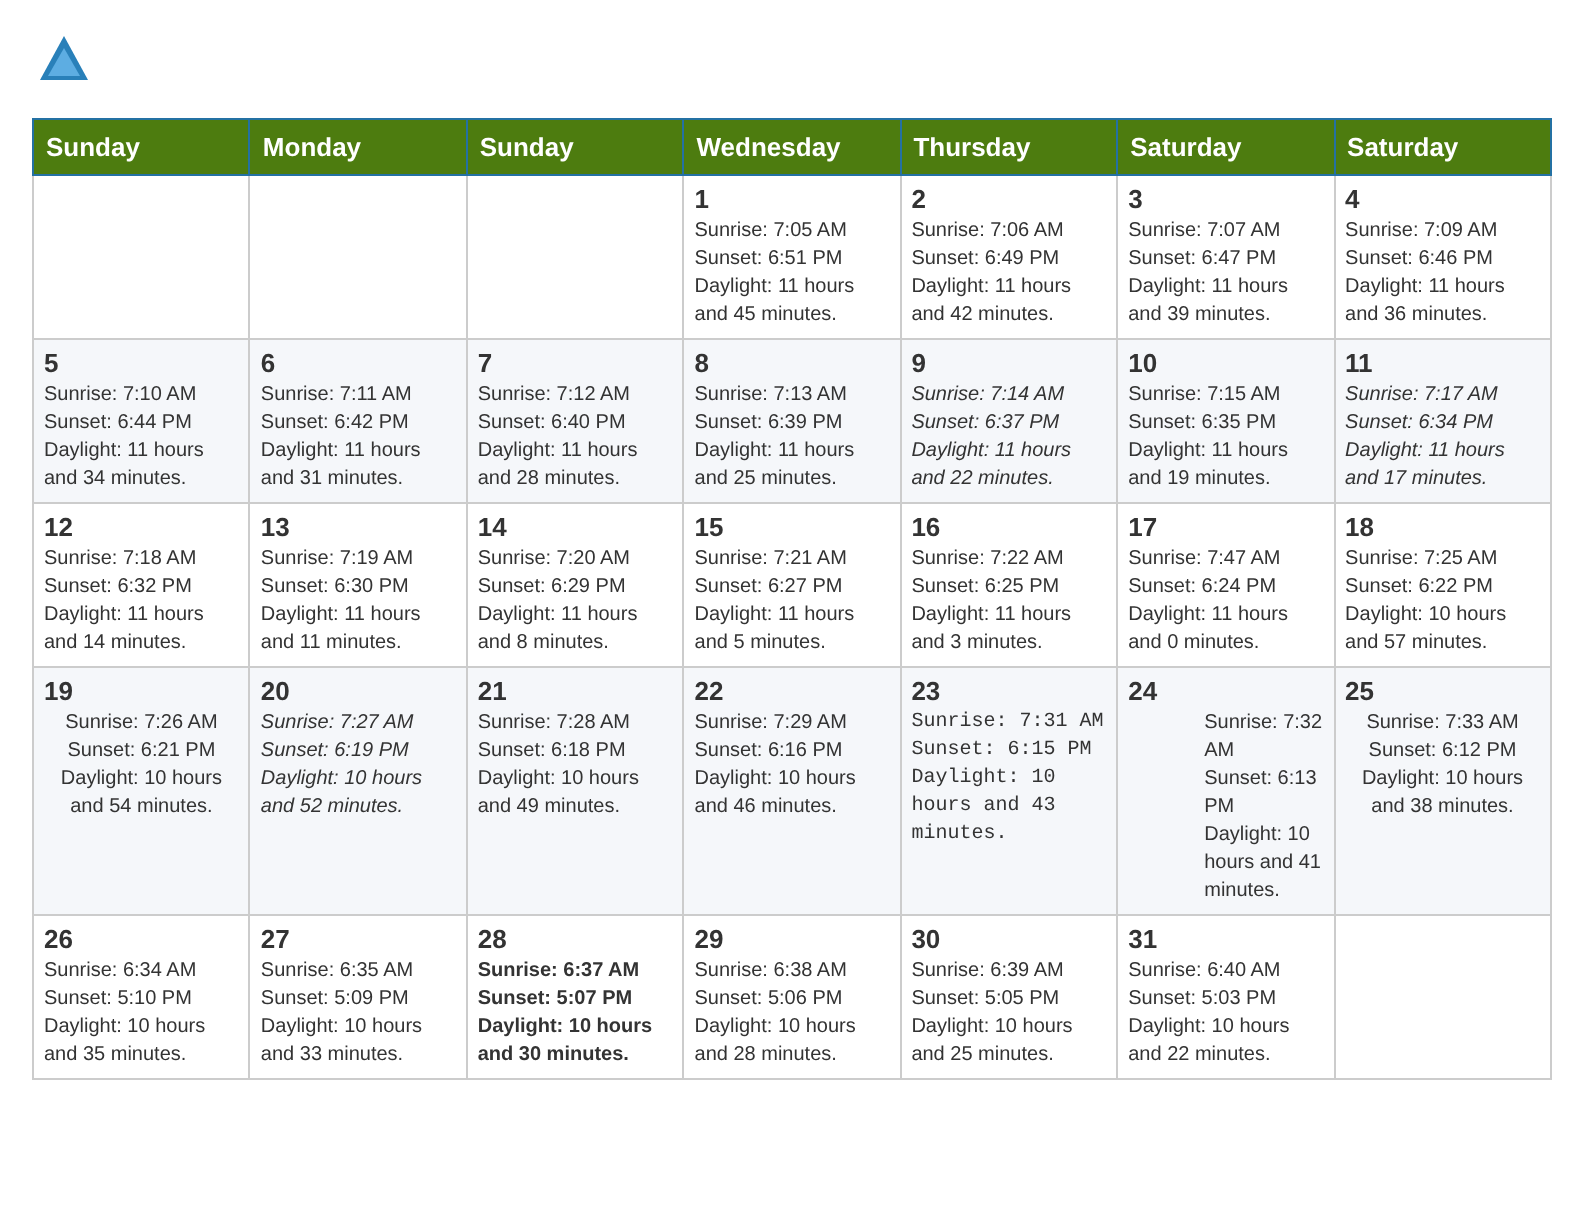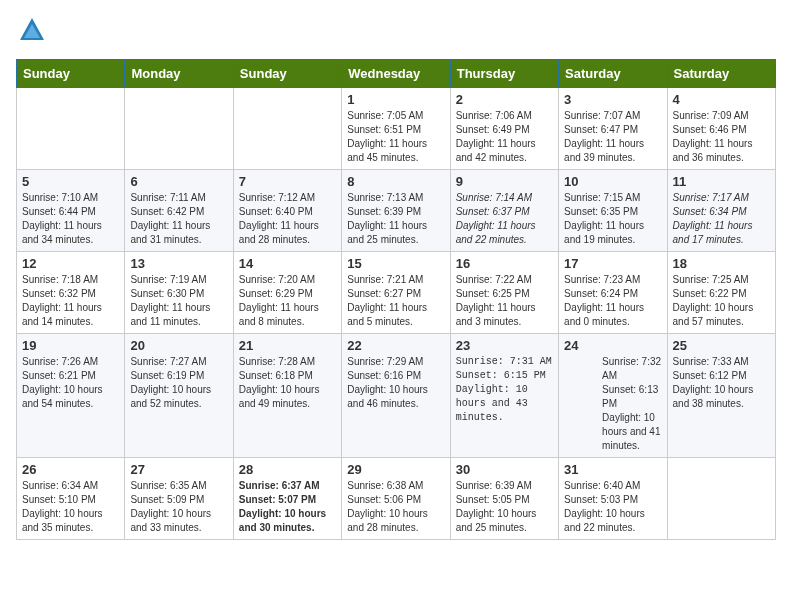--- a/index.html
+++ b/index.html
@@ -219,41 +219,41 @@
 Daylight: 11 hours and 5 minutes.</div>
         </td>
         <td>
           <div class="day-number">16</div>
           <div class="day-info" style="white-space: pre-line;">Sunrise: 7:22 AM
 Sunset: 6:25 PM
 Daylight: 11 hours and 3 minutes.</div>
         </td>
         <td>
           <div class="day-number">17</div>
-          <div class="day-info" style="white-space: pre-line;">Sunrise: 7:23 AM
+          <div class="day-info" style="white-space: pre-line;">Sunrise: 7:47 AM
 Sunset: 6:24 PM
 Daylight: 11 hours and 0 minutes.</div>
         </td>
         <td>
           <div class="day-number">18</div>
           <div class="day-info" style="white-space: pre-line;">Sunrise: 7:25 AM
 Sunset: 6:22 PM
 Daylight: 10 hours and 57 minutes.</div>
         </td>
       </tr>
       <tr>
         <td>
           <div class="day-number">19</div>
-          <div class="day-info" style="white-space: pre-line;">Sunrise: 7:26 AM
+          <div class="day-info" style="white-space: pre-line; text-align: center;">Sunrise: 7:26 AM
 Sunset: 6:21 PM
 Daylight: 10 hours and 54 minutes.</div>
         </td>
         <td>
           <div class="day-number">20</div>
-          <div class="day-info" style="white-space: pre-line;">Sunrise: 7:27 AM
+          <div class="day-info" style="white-space: pre-line; font-style: italic;">Sunrise: 7:27 AM
 Sunset: 6:19 PM
 Daylight: 10 hours and 52 minutes.</div>
         </td>
         <td>
           <div class="day-number">21</div>
           <div class="day-info" style="white-space: pre-line;">Sunrise: 7:28 AM
 Sunset: 6:18 PM
 Daylight: 10 hours and 49 minutes.</div>
         </td>
         <td>
@@ -269,21 +269,21 @@
 Daylight: 10 hours and 43 minutes.</div>
         </td>
         <td>
           <div class="day-number">24</div>
           <div class="day-info" style="white-space: pre-line; margin-left: 38px;">Sunrise: 7:32 AM
 Sunset: 6:13 PM
 Daylight: 10 hours and 41 minutes.</div>
         </td>
         <td>
           <div class="day-number">25</div>
-          <div class="day-info" style="white-space: pre-line;">Sunrise: 7:33 AM
+          <div class="day-info" style="white-space: pre-line; text-align: center;">Sunrise: 7:33 AM
 Sunset: 6:12 PM
 Daylight: 10 hours and 38 minutes.</div>
         </td>
       </tr>
       <tr>
         <td>
           <div class="day-number">26</div>
           <div class="day-info" style="white-space: pre-line;">Sunrise: 6:34 AM
 Sunset: 5:10 PM
 Daylight: 10 hours and 35 minutes.</div>

